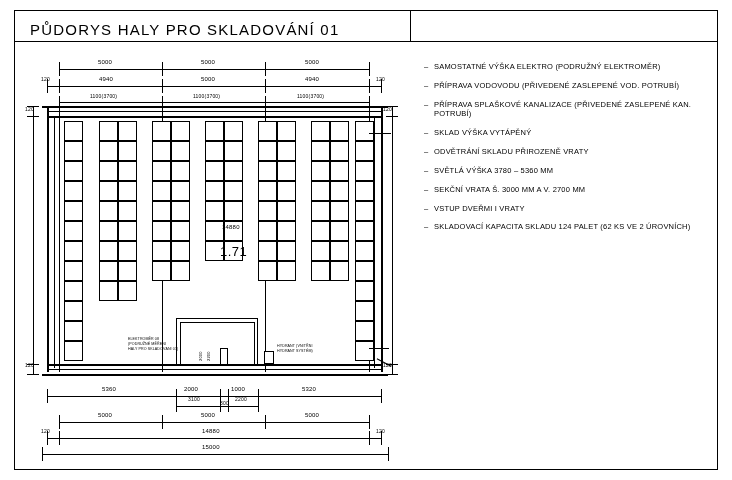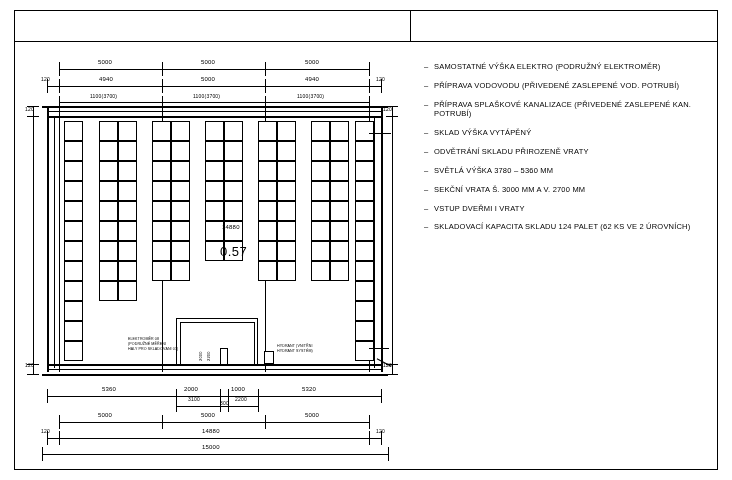--- a/index.html
+++ b/index.html
@@ -147,20 +147,21 @@
   }
 </style>
 </head>
 <body>
 
 <div id="sheet">
   <div class="frame"></div>
   <div class="title-div"></div>
   <div class="title-rule"></div>
 
+  <div class="title-left">PŮDORYS HALY PRO SKLADOVÁNÍ 01</div>
 
   <div class="params">
     <div class="param-row">
       <span class="param-dash">–</span>
       <span class="param-text">SAMOSTATNÉ VÝŠKA ELEKTRO (PODRUŽNÝ ELEKTROMĚR)</span>
     </div>
     <div class="param-row">
       <span class="param-dash">–</span>
       <span class="param-text">PŘÍPRAVA VODOVODU (PŘIVEDENÉ ZASLEPENÉ VOD. POTRUBÍ)</span>
     </div>
@@ -358,21 +359,21 @@
     <div class="cell" style="left:331px; top:293px; width:19px; height:20px;"></div>
 
     <div class="room" style="left:152px; top:270px; width:82px; height:47px;"></div>
     <div class="ln v1" style="left:156px; top:274px; height:43px;"></div>
     <div class="ln h1" style="left:156px; top:274px; width:74px;"></div>
     <div class="ln v1" style="left:230px; top:274px; height:43px;"></div>
 
     <div class="cell" style="left:196px; top:300px; width:8px; height:17px;"></div>
     <div class="cell" style="left:240px; top:303px; width:10px; height:13px;"></div>
 
-    <div class="big-label" style="left:196px; top:196px;">0.57</div>
+    <div class="big-label" style="left:196px; top:196px;">1.71</div>
     <div class="dim-text" style="left:198px; top:176px;">14880</div>
 
     <div class="ln v1" style="left:9px; top:58px; height:268px;"></div>
     <div class="ln h1" style="left:3px; top:58px; width:12px;"></div>
     <div class="ln h1" style="left:3px; top:68px; width:12px;"></div>
     <div class="ln h1" style="left:3px; top:316px; width:12px;"></div>
     <div class="ln h1" style="left:3px; top:326px; width:12px;"></div>
     <div class="dim-text sm" style="left:1px; top:58px;">120</div>
     <div class="dim-text sm" style="left:1px; top:314px;">120</div>
 

